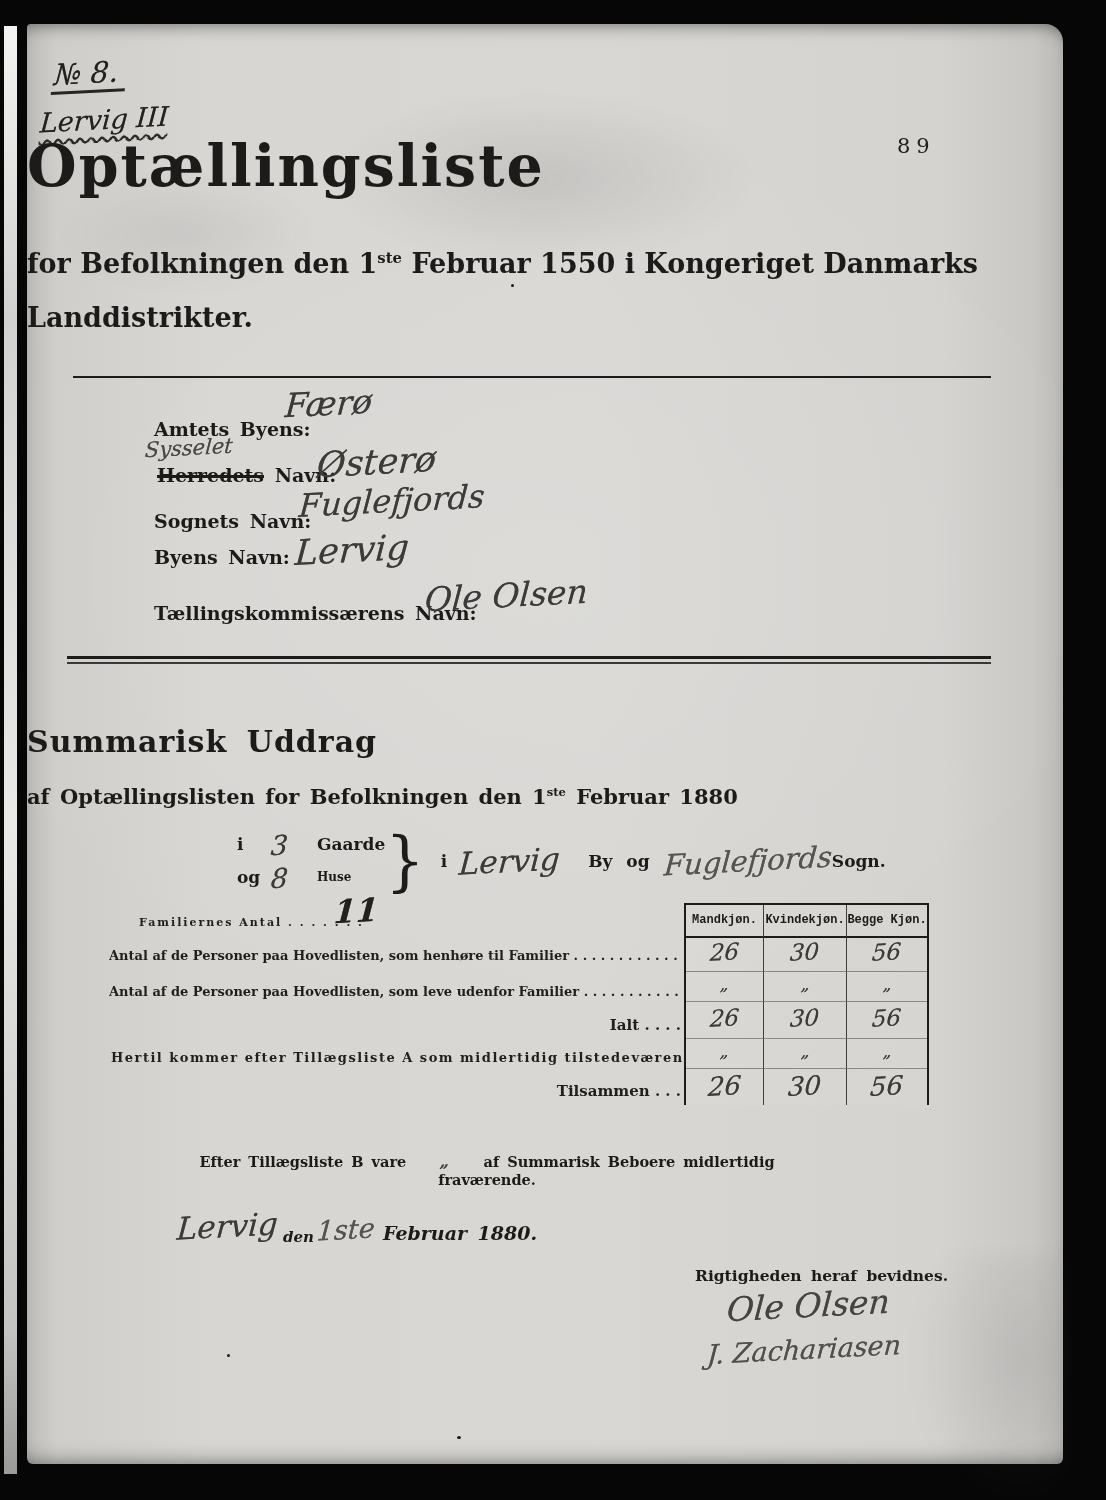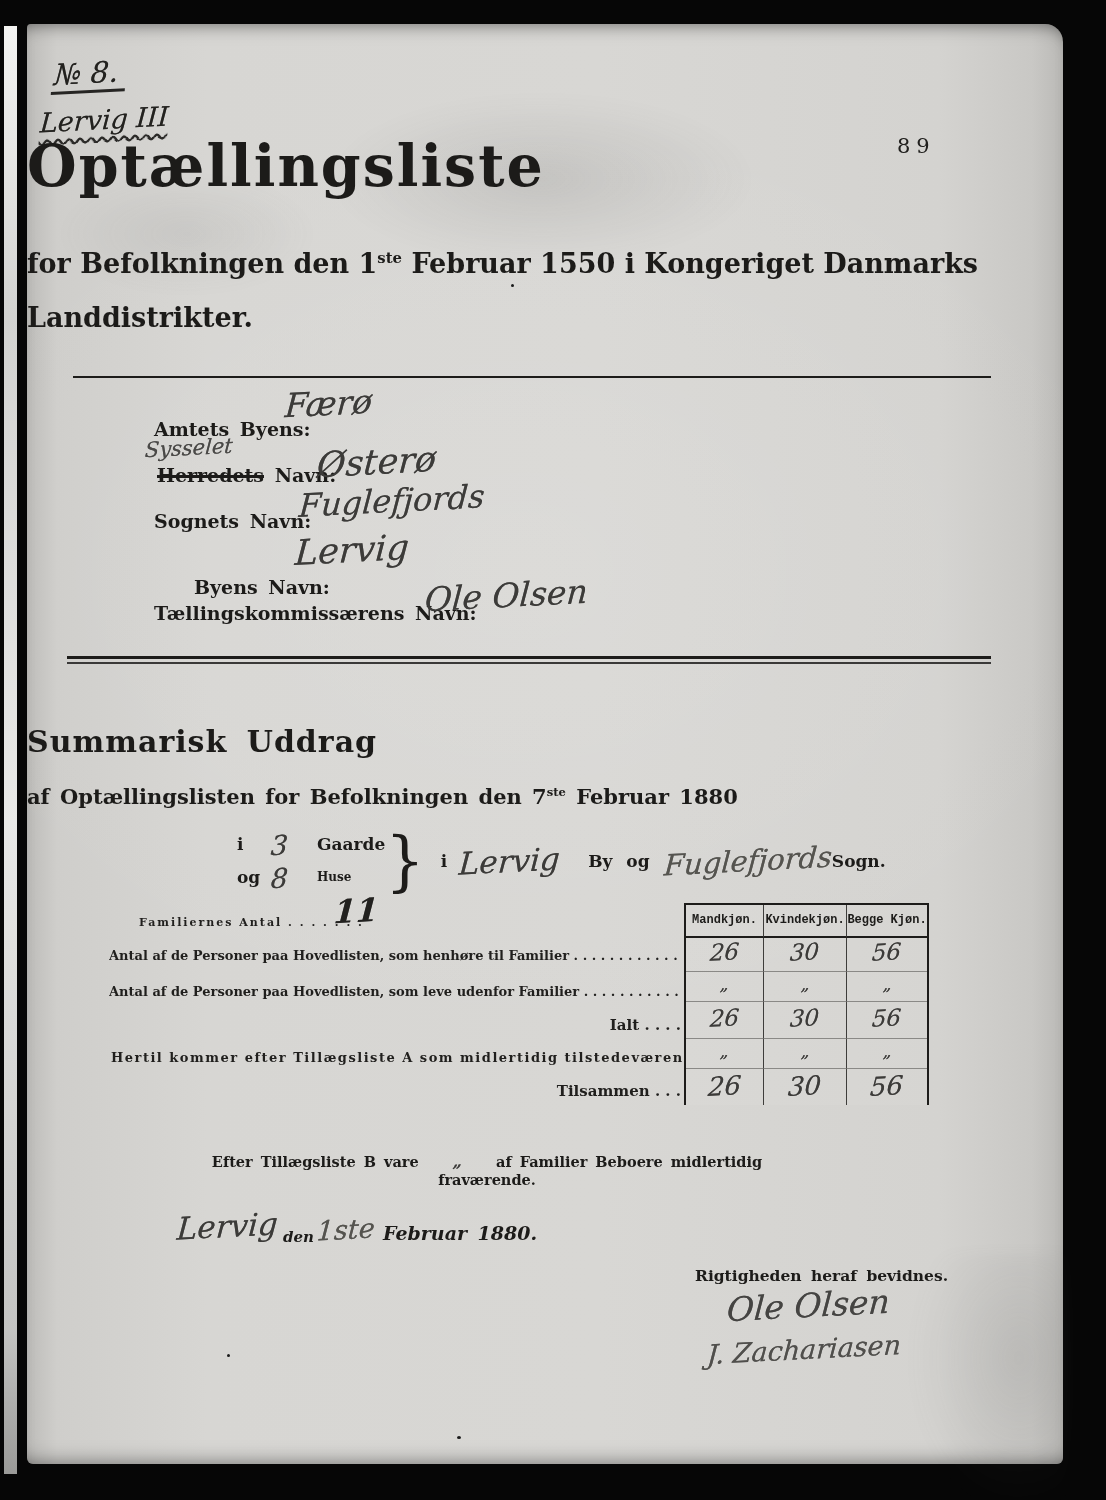--- a/index.html
+++ b/index.html
@@ -79,31 +79,31 @@
     <div class="abs hand" style="left:118px;top:412px;font-size:21px;color:#4a4947;">Sysselet</div>
     <div class="abs print" style="left:112px;top:440px;font-size:19px;word-spacing:4px;margin-left:18px;">
       <span class="strike">Herredets</span>
       <span>Navn:</span>
     </div>
     <div class="abs hand" style="left:290px;top:418px;font-size:35px;">Østerø</div>
 
     <div class="abs print" style="left:127px;top:486px;font-size:19px;word-spacing:4px;">Sognets Navn:</div>
     <div class="abs hand" style="left:272px;top:458px;font-size:32px;">Fuglefjords</div>
 
-    <div class="abs print" style="left:127px;top:552px;font-size:19px;word-spacing:4px;margin-left:40px;">Byens Navn:</div>
+    <div class="abs print" style="left:127px;top:522px;font-size:19px;word-spacing:4px;">Byens Navn:</div>
     <div class="abs hand" style="left:268px;top:506px;font-size:35px;">Lervig</div>
 
     <div class="abs print" style="left:127px;top:578px;font-size:19px;word-spacing:4px;">Tællingskommissærens Navn:</div>
     <div class="abs hand" style="left:398px;top:552px;font-size:33px;">Ole Olsen</div>
 
     <div class="abs dblrule" style="left:40px;top:632px;width:924px;"></div>
 
     <div class="abs center print" style="top:700px;font-size:30px;letter-spacing:1px;word-spacing:8px;">Summarisk Uddrag</div>
     <div class="abs center print" style="top:760px;font-size:21px;word-spacing:3px;">
-      <span>af Optællingslisten for Befolkningen den 7</span><sup>ste</sup><span> Februar 1880</span>
+      <span>af Optællingslisten for Befolkningen den 1</span><sup>ste</sup><span> Februar 1880</span>
     </div>
 
     <div class="abs" style="left:210px;top:800px;display:flex;align-items:center;">
       <div style="display:grid;grid-template-columns:34px 46px auto;row-gap:2px;align-items:center;">
         <span class="print" style="font-size:17px;">i</span>
         <span class="hand" style="font-size:27px;">3</span>
         <span class="print" style="font-size:17px;">Gaarde</span>
         <span class="print" style="font-size:17px;">og</span>
         <span class="hand" style="font-size:27px;">8</span>
         <span class="print" style="font-size:12px;">Huse</span>
@@ -172,21 +172,21 @@
       <div class="trow tbody-row" style="height:36px;">
         <div class="tcell" style="padding-top:4px;"><span class="hand tval" style="font-size:26px;">26</span></div>
         <div class="tcell" style="padding-top:4px;"><span class="hand tval" style="font-size:26px;">30</span></div>
         <div class="tcell" style="padding-top:4px;"><span class="hand tval" style="font-size:26px;">56</span></div>
       </div>
     </div>
 
     <div class="abs print" style="left:150px;top:1128px;width:620px;text-align:center;font-size:14.5px;word-spacing:3px;">
       <span>Efter Tillægsliste B vare</span>
       <span class="hand" style="margin:0 26px;font-size:16px;">„</span>
-      <span>af Familier Beboere midlertidig fraværende.</span>
+      <span>af Summarisk Beboere midlertidig fraværende.</span>
     </div>
 
     <div class="abs hand" style="left:150px;top:1184px;font-size:31px;">Lervig</div>
     <div class="abs print" style="left:256px;top:1204px;font-size:15px;font-style:italic;">den</div>
     <div class="abs hand" style="left:290px;top:1190px;font-size:27px;color:#55544f;">1ste</div>
     <div class="abs print" style="left:356px;top:1198px;font-size:19px;font-style:italic;word-spacing:4px;">Februar 1880.</div>
 
     <div class="abs print" style="left:668px;top:1242px;font-size:15.5px;word-spacing:4px;">Rigtigheden heraf bevidnes.</div>
     <div class="abs hand" style="left:700px;top:1262px;font-size:33px;color:#454442;">Ole Olsen</div>
     <div class="abs hand" style="left:680px;top:1310px;font-size:27px;color:#504f4c;">J. Zachariasen</div>

